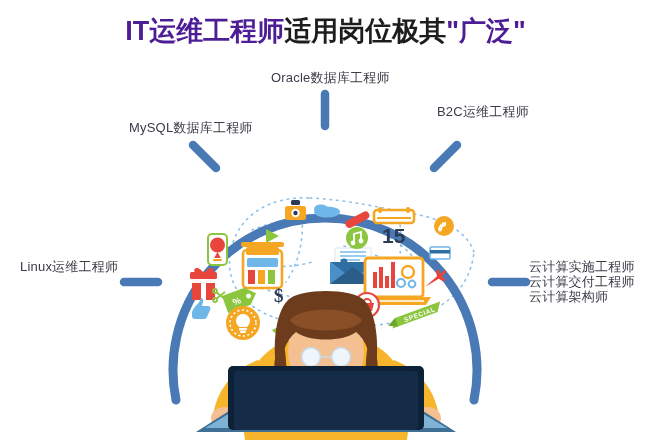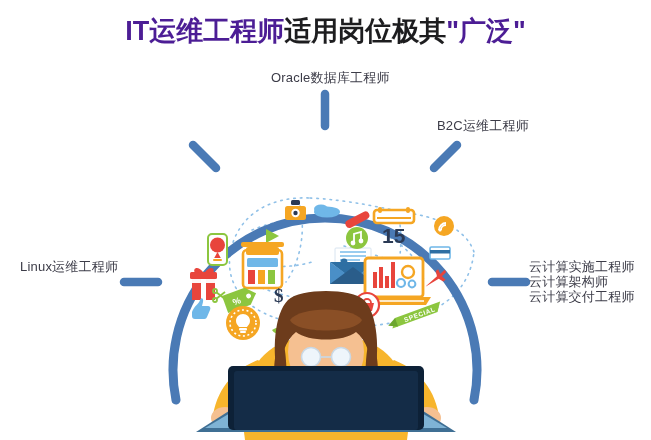--- a/index.html
+++ b/index.html
@@ -39,21 +39,21 @@
     position: absolute;
     font-size: 13px;
     color: #3c3c48;
     line-height: 15px;
     white-space: nowrap;
     letter-spacing: 0.2px;
   }
 
   #label-oracle { top: 70px; left: 271px; }
   #label-mysql  { top: 120px; left: 129px; }
-  #label-b2c    { top: 118px; left: 437px; }
+  #label-b2c    { top: 104px; left: 437px; }
   #label-linux  { top: 259px; left: 20px; }
   #label-cloud  { top: 259px; left: 529px; }
 
   
   #art {
     position: absolute;
     top: 0;
     left: 0;
   }
 </style>
@@ -285,26 +285,27 @@
           <rect x="228" y="366" width="196" height="64" rx="5" fill="#0d2137"></rect>
           <rect x="234" y="371" width="184" height="59" rx="3" fill="#142c47"></rect>
         </g>
 
       </g>
     </g>
   </svg>
 
   <div class="label" id="label-oracle">Oracle数据库工程师</div>
 
+  <div class="label" id="label-mysql">MySQL数据库工程师</div>
 
   <div class="label" id="label-b2c">B2C运维工程师</div>
 
   <div class="label" id="label-linux">
     <div>Linux运维工程师</div>
   </div>
 
   <div class="label" id="label-cloud">
     <div>云计算实施工程师</div>
+    <div>云计算交付工程师</div>
     <div>云计算架构师</div>
-    <div>云计算交付工程师</div>
   </div>
 
 </div>
 
 </body></html>

